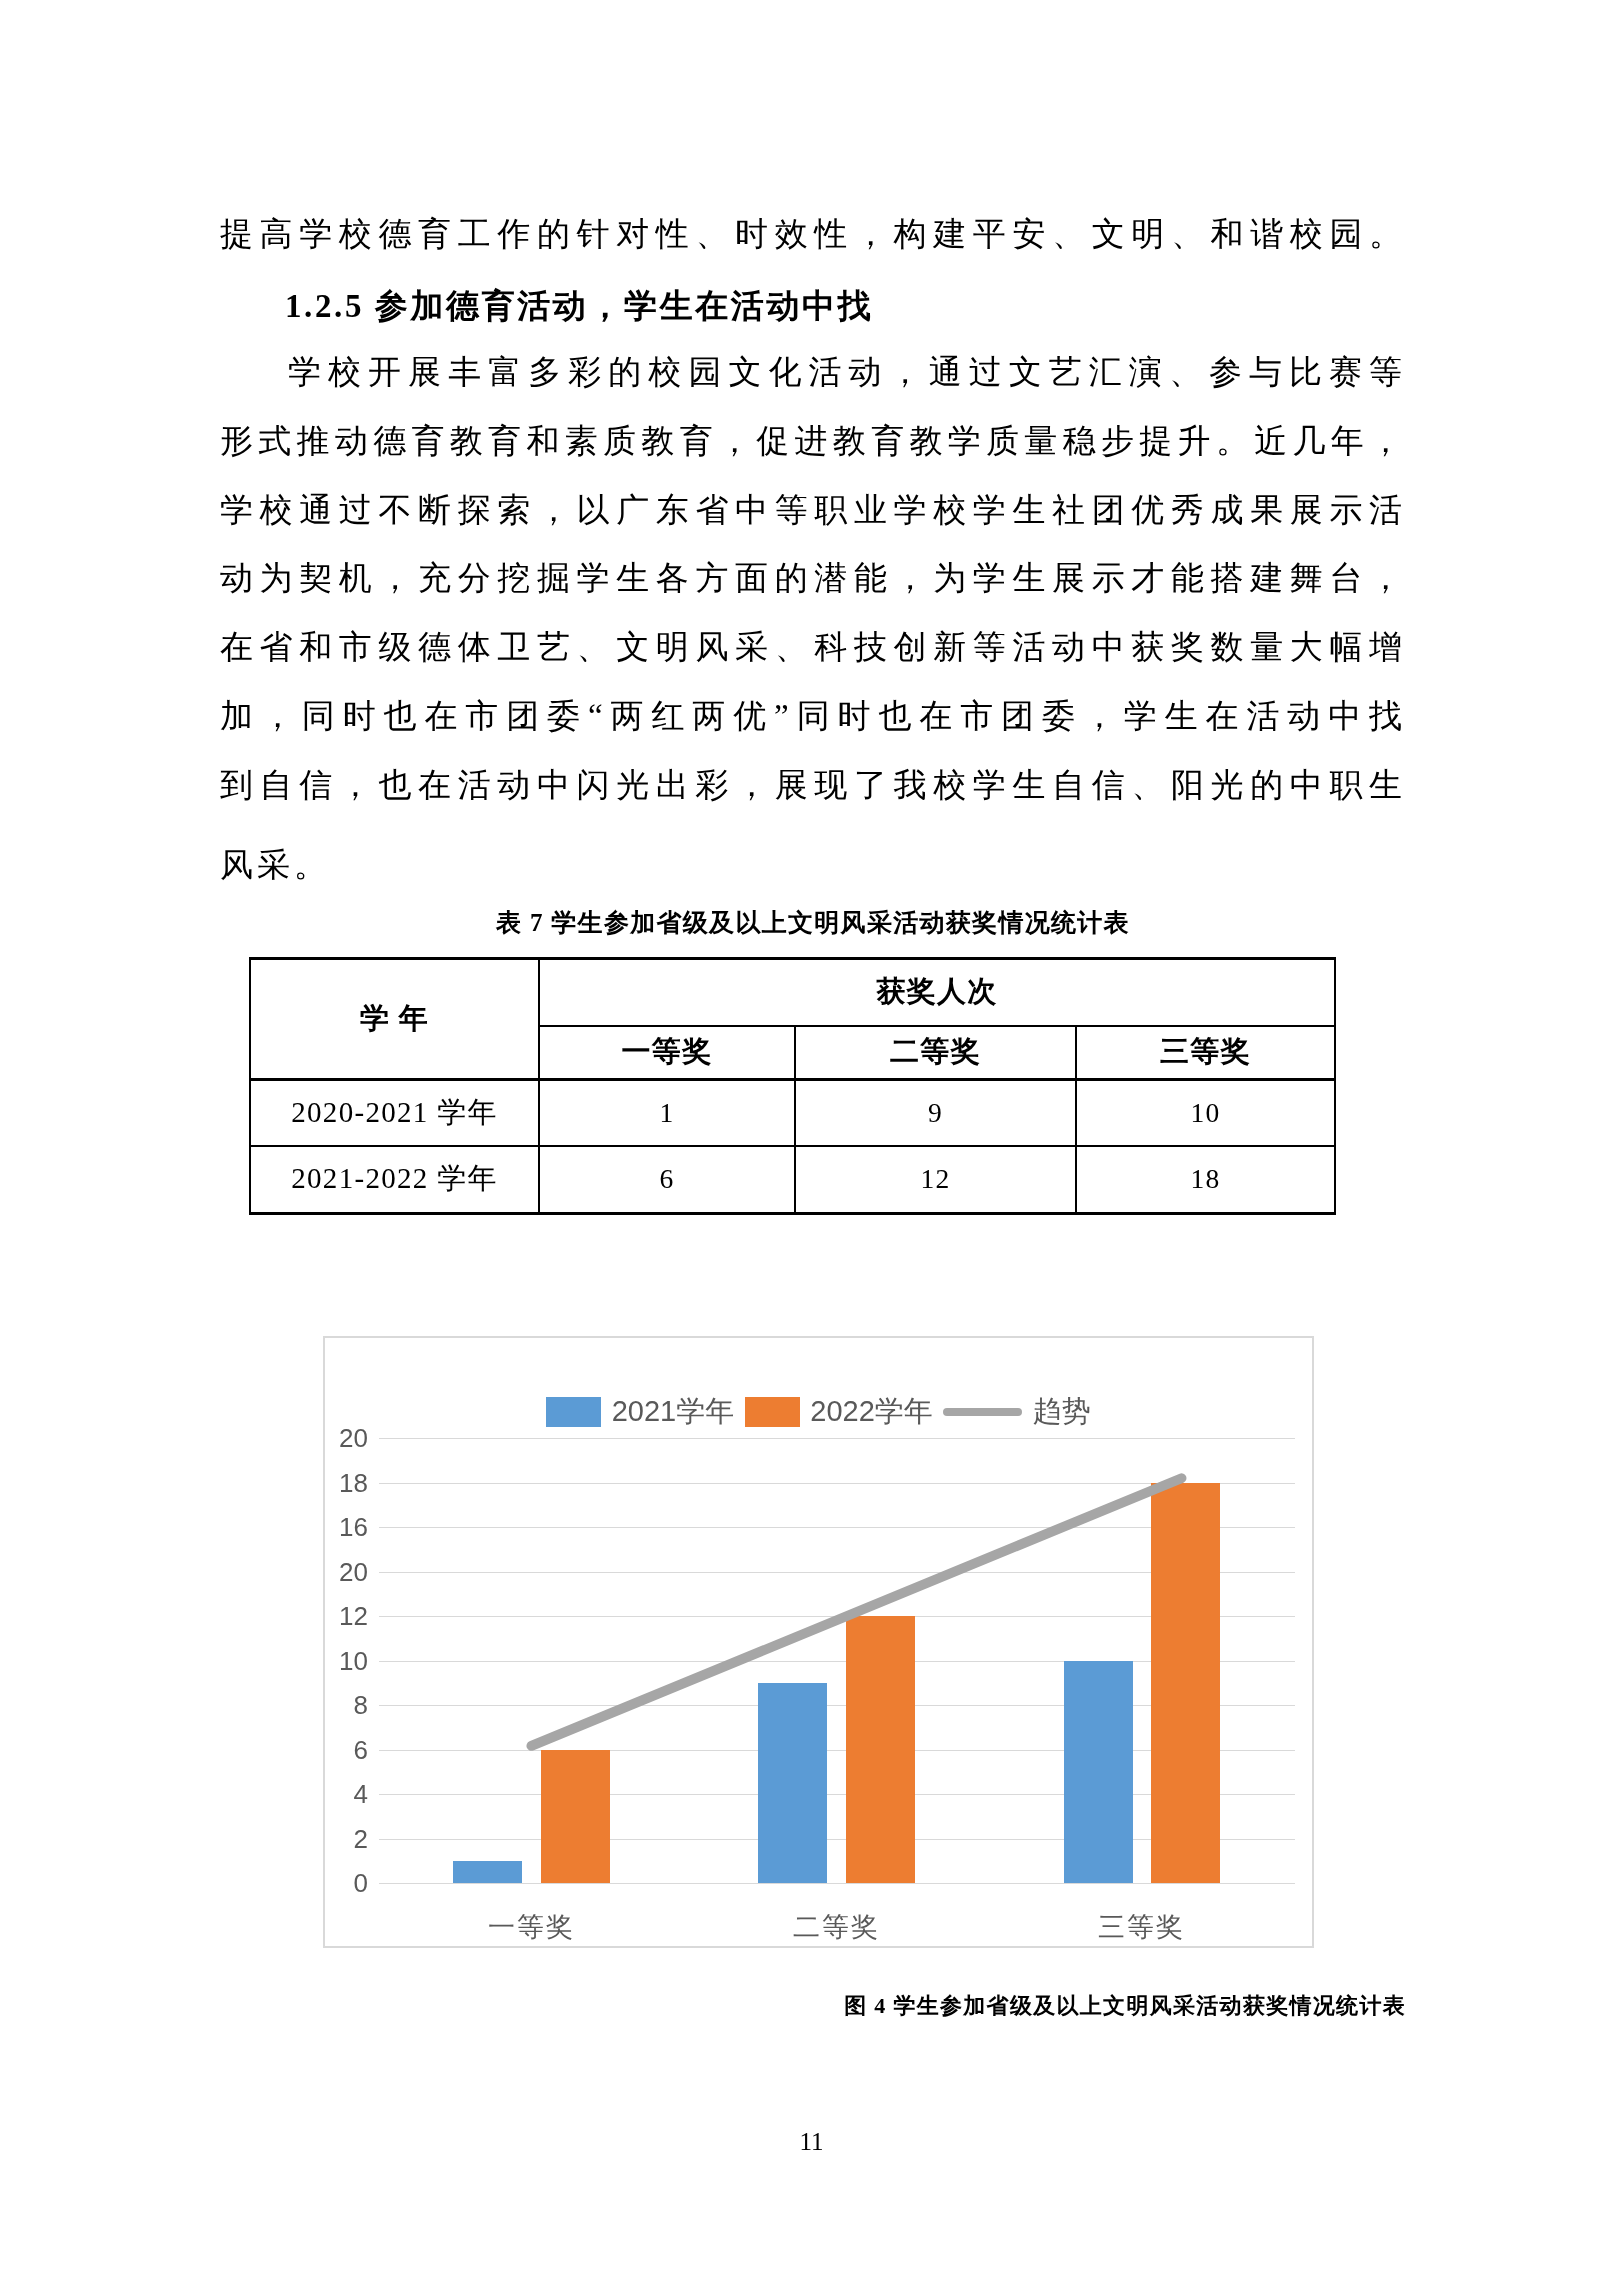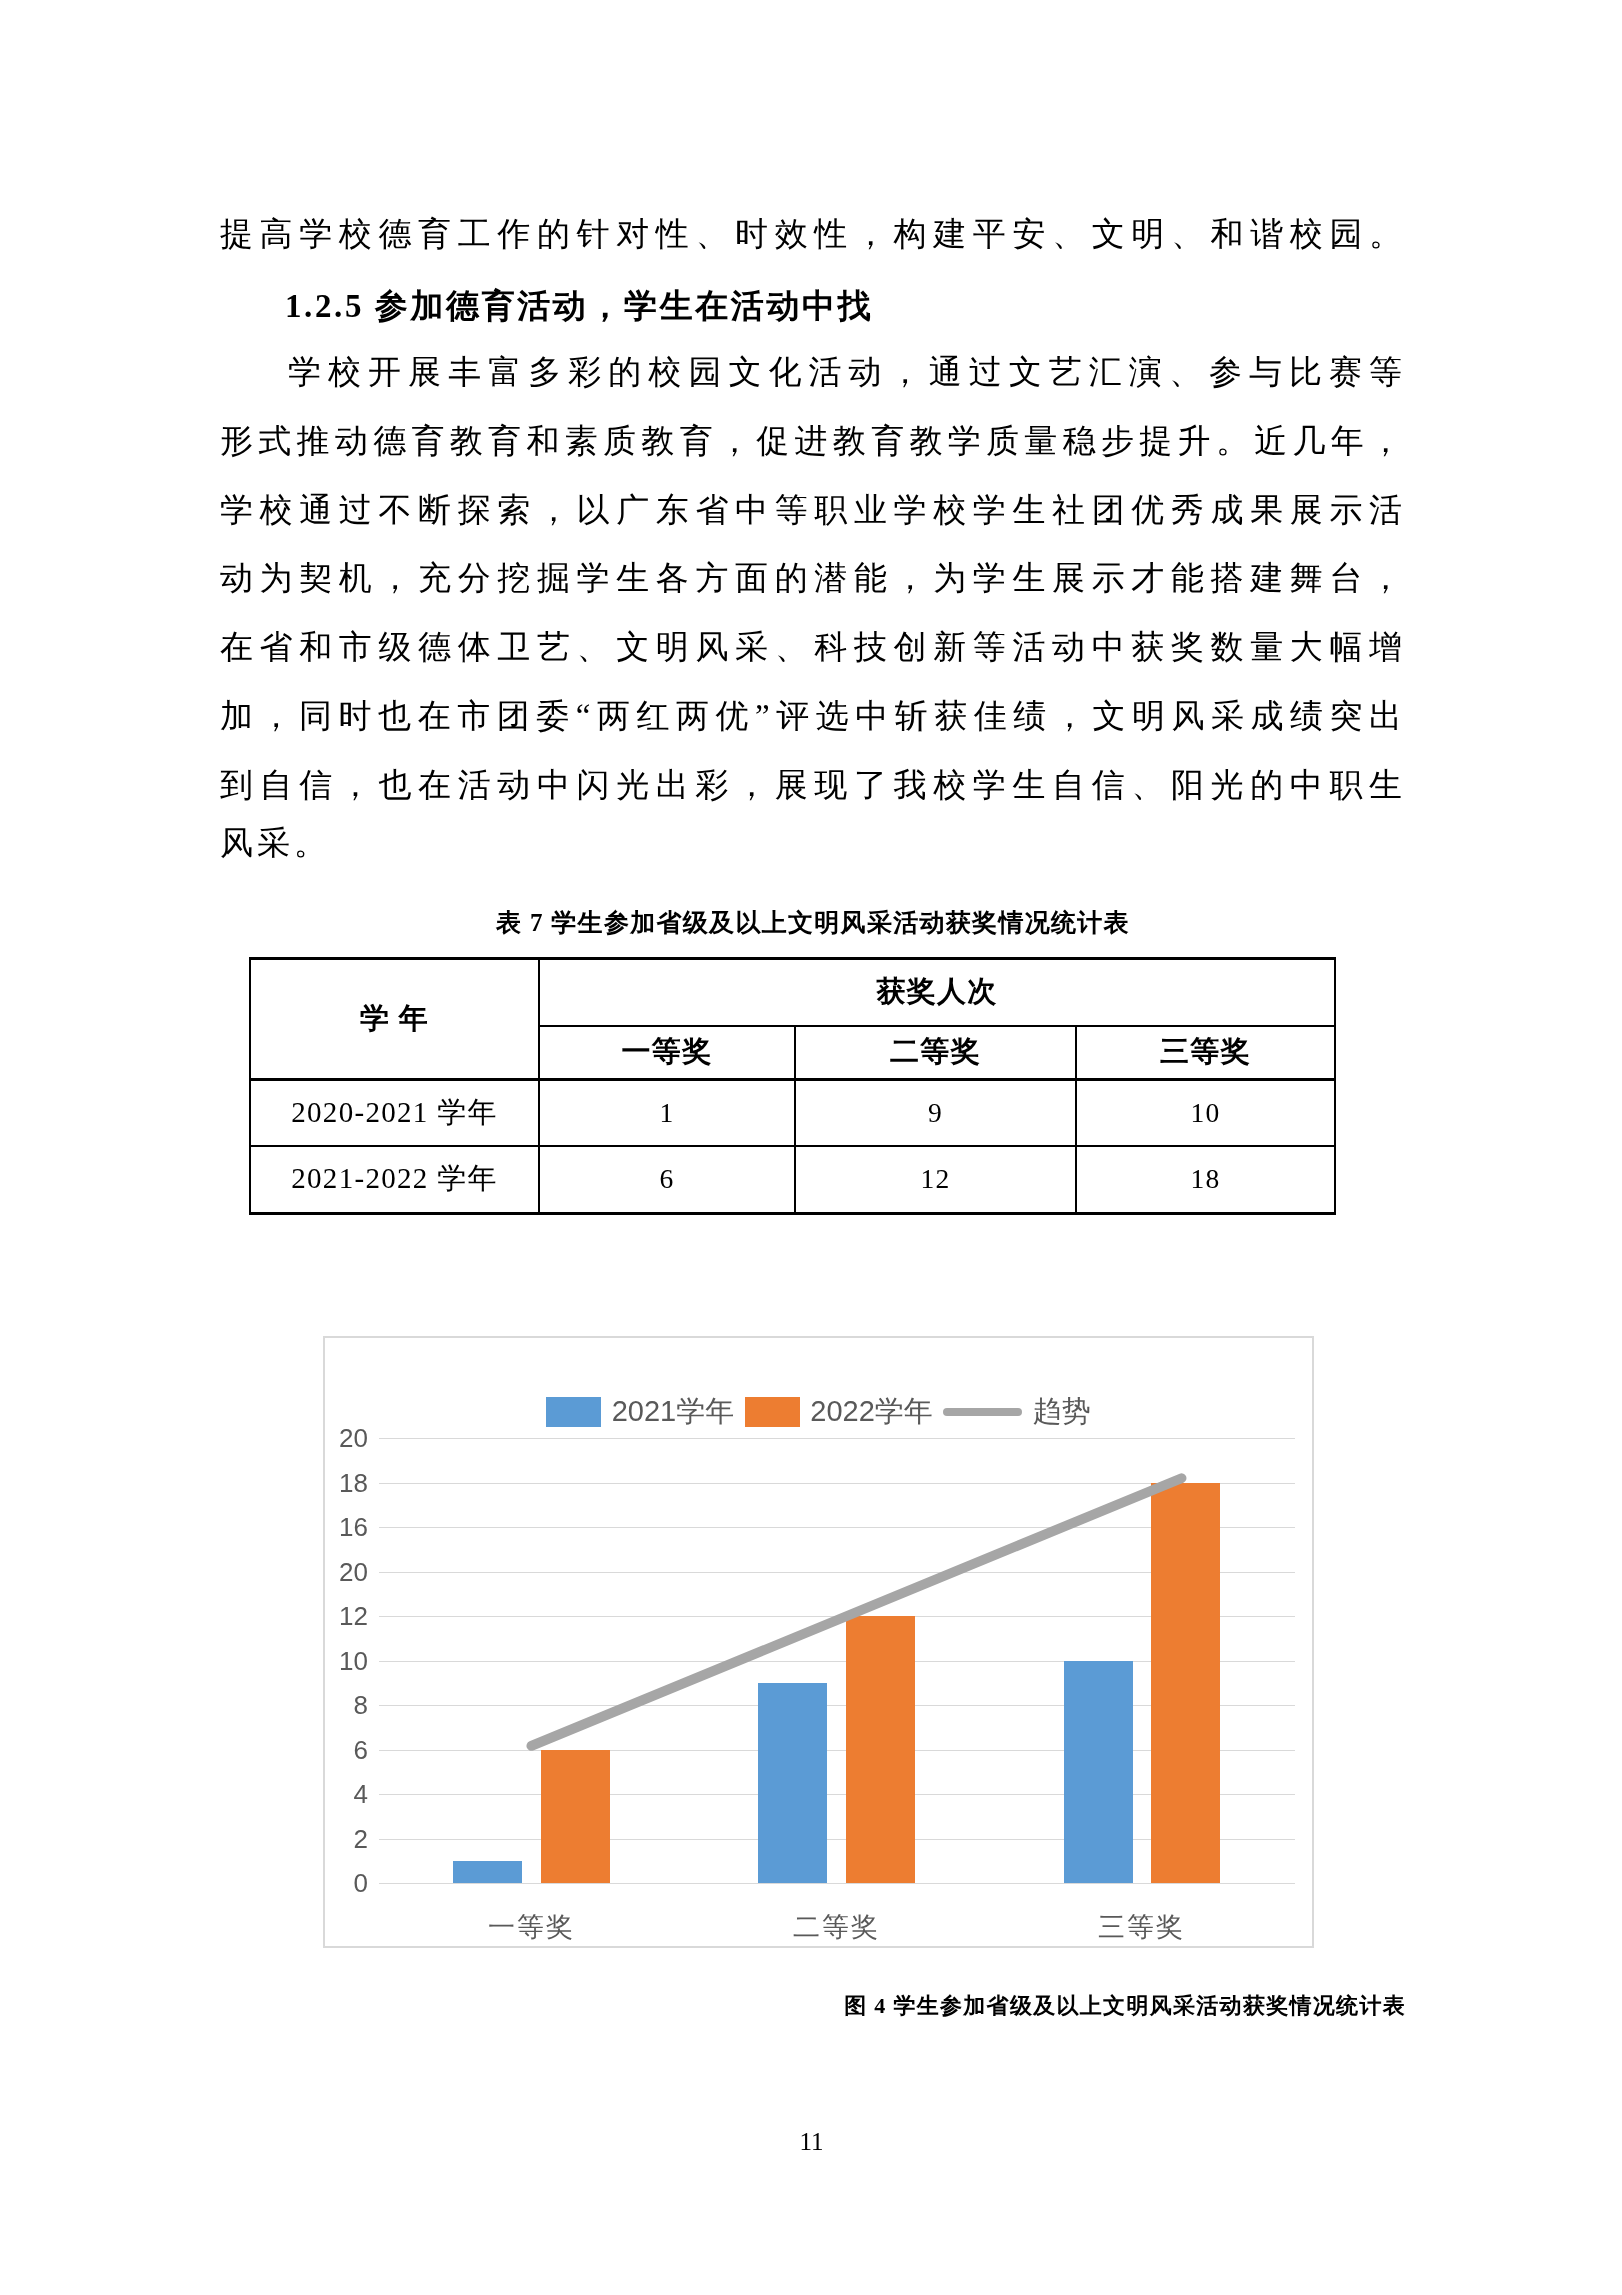--- a/index.html
+++ b/index.html
@@ -113,23 +113,23 @@
 
 <div class="textline" style="top: 215px;">提高学校德育工作的针对性、时效性，构建平安、文明、和谐校园。</div>
 
 <div class="heading" style="top: 284px;">1.2.5 参加德育活动，学生在活动中找</div>
 
 <div class="textline indent" style="top: 353px;">学校开展丰富多彩的校园文化活动，通过文艺汇演、参与比赛等</div>
 <div class="textline" style="top: 422px;">形式推动德育教育和素质教育，促进教育教学质量稳步提升。近几年，</div>
 <div class="textline" style="top: 491px;">学校通过不断探索，以广东省中等职业学校学生社团优秀成果展示活</div>
 <div class="textline" style="top: 559px;">动为契机，充分挖掘学生各方面的潜能，为学生展示才能搭建舞台，</div>
 <div class="textline" style="top: 628px;">在省和市级德体卫艺、文明风采、科技创新等活动中获奖数量大幅增</div>
-<div class="textline" style="top: 697px;">加，同时也在市团委“两红两优”评选中斩获佳绩，文明风采成绩突出</div>
+<div class="textline" style="top: 697px;">加，同时也在市团委“两红两优”同时也在市团委，学生在活动中找</div>
 <div class="textline" style="top: 766px;">到自信，也在活动中闪光出彩，展现了我校学生自信、阳光的中职生</div>
-<div class="textline lastline" style="top: 824px;">风采。</div>
+<div class="textline lastline" style="top: 846px;">风采。</div>
 
 <div class="caption" style="top: 906px;">表 7 学生参加省级及以上文明风采活动获奖情况统计表</div>
 
 <table class="stat-table">
   <colgroup>
     <col style="width: 289px;">
       <col style="width: 256px;">
       <col style="width: 281px;">
       <col style="width: 259px;">
   </colgroup>

